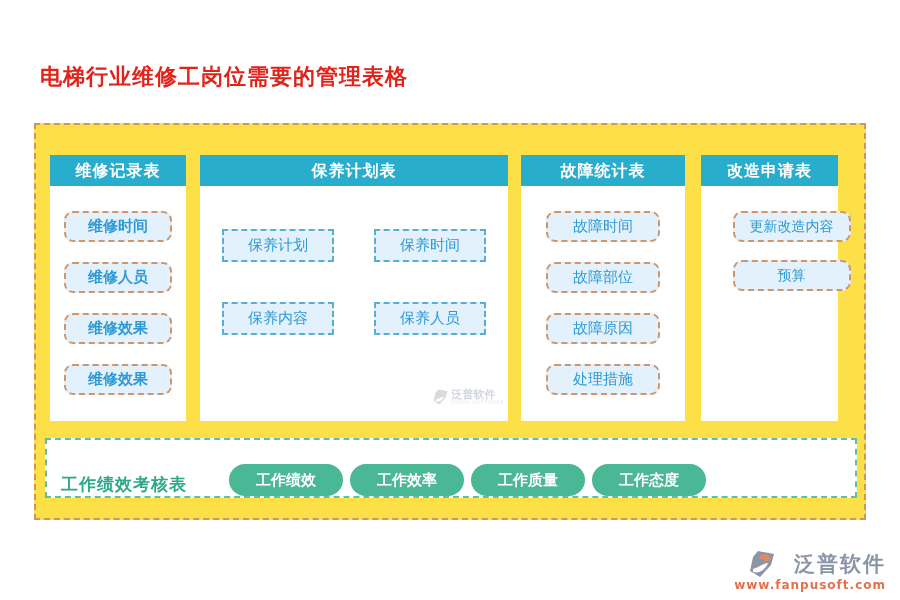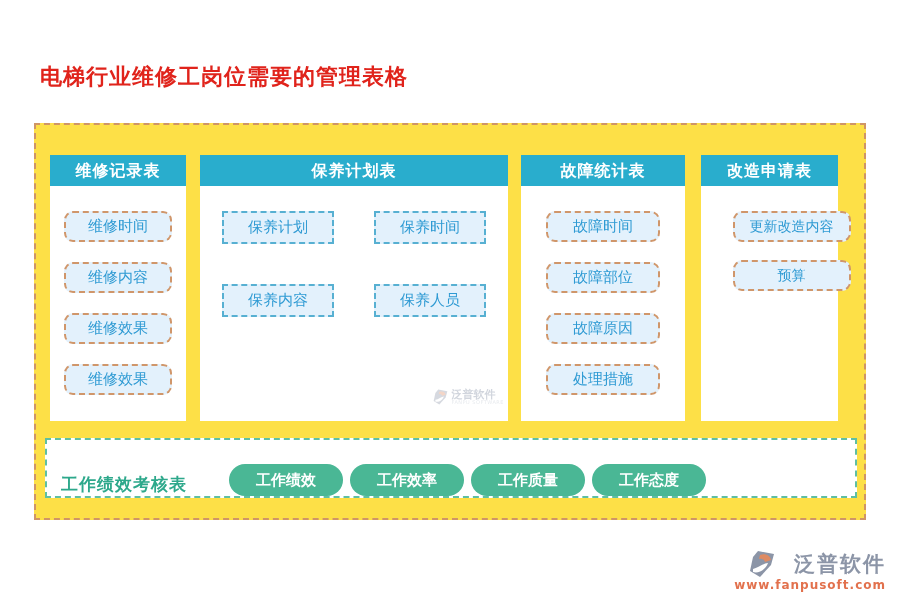--- a/index.html
+++ b/index.html
@@ -22,29 +22,29 @@
   .col-4{left:665px;width:137px;height:266px;}
   .col-header{
     height:31px;line-height:31px;background:#29adcd;color:#ffffff;
     font-size:16px;font-weight:bold;text-align:center;letter-spacing:1px;
   }
   .col-body{position:relative;height:235px;}
   .stack{display:flex;flex-direction:column;align-items:center;padding-top:25px;gap:20px;box-sizing:border-box;}
   .col-4 .stack{gap:18px;padding-left:44px;}
   .grid2{
     display:grid;grid-template-columns:112px 112px;justify-content:center;
-    column-gap:38px;row-gap:45px;padding-top:25px;align-content:start;box-sizing:border-box;gap:40px;
+    column-gap:38px;row-gap:45px;padding-top:43px;align-content:start;box-sizing:border-box;gap:40px;
   }
   .item{
     box-sizing:border-box;height:31px;display:flex;align-items:center;justify-content:center;
     font-size:15px;color:#2e9ad3;background:#e3f1fc;white-space:nowrap;
   }
   .item-orange{border:2px dashed #d0966a;border-radius:9px;}
   .item-blue{border:2px dashed #57b0d2;border-radius:0;height:33px;}
-  .col-1 .item{width:108px;}
+  .col-1 .item{width:108px;font-weight:bold;}
   .col-3 .item{width:114px;}
   .col-4 .item{width:118px;font-size:14px;}
   .assessment{
     position:absolute;left:9px;top:313px;width:812px;height:60px;
     box-sizing:border-box;background:#ffffff;border:2px dashed #5fbfa3;
     display:flex;align-items:flex-end;padding:0 14px;
   }
   .assessment-label{font-size:17px;font-weight:bold;color:#2da88b;letter-spacing:1px;}
   .pill-row{display:flex;gap:7px;margin-left:42px;}
   .pill{
@@ -70,21 +70,21 @@
 <div class="page">
 
   <h1 class="title">电梯行业维修工岗位需要的管理表格</h1>
 
   <div class="board">
 
     <div class="col col-1">
       <div class="col-header">维修记录表</div>
       <div class="col-body stack">
         <div class="item item-orange">维修时间</div>
-        <div class="item item-orange">维修内容</div>
+        <div class="item item-orange">维修人员</div>
         <div class="item item-orange">维修效果</div>
         <div class="item item-orange">维修效果</div>
       </div>
     </div>
 
     <div class="col col-2">
       <div class="col-header">保养计划表</div>
       <div class="col-body grid2">
         <div class="item item-blue">保养计划</div>
         <div class="item item-blue">保养时间</div>

